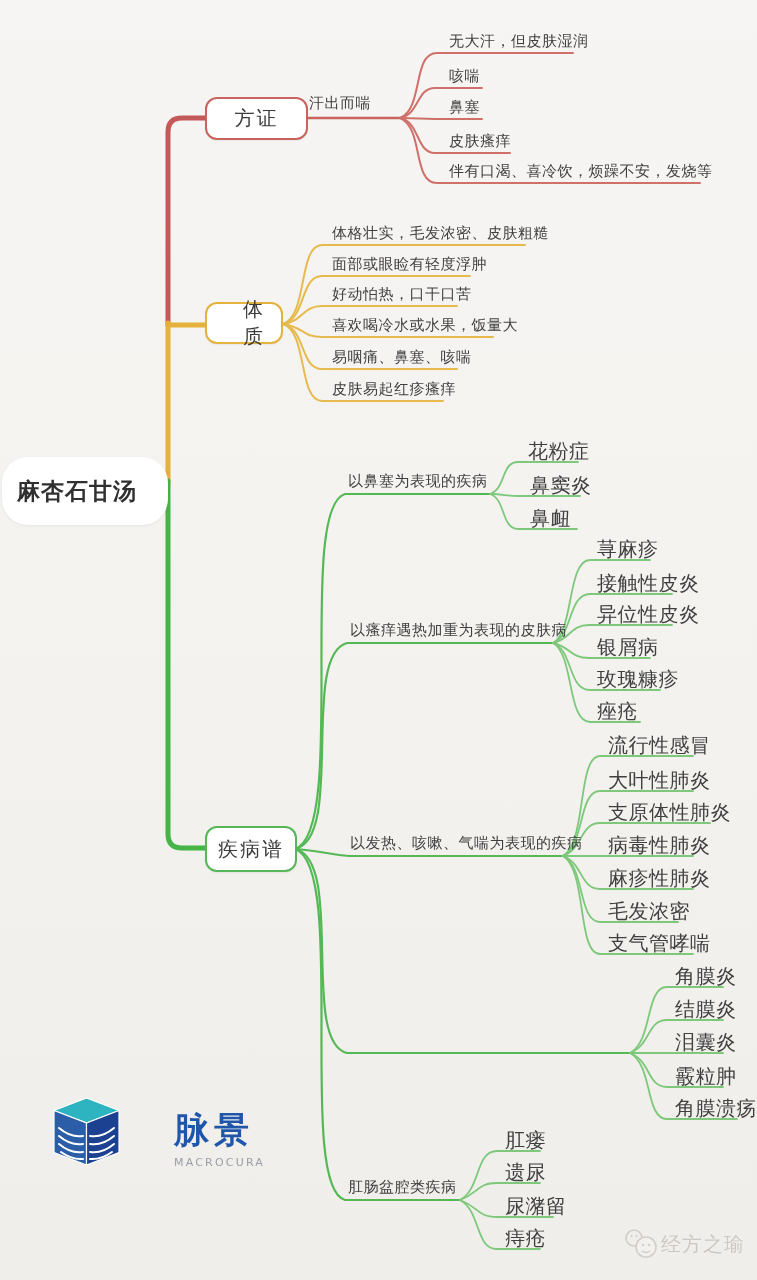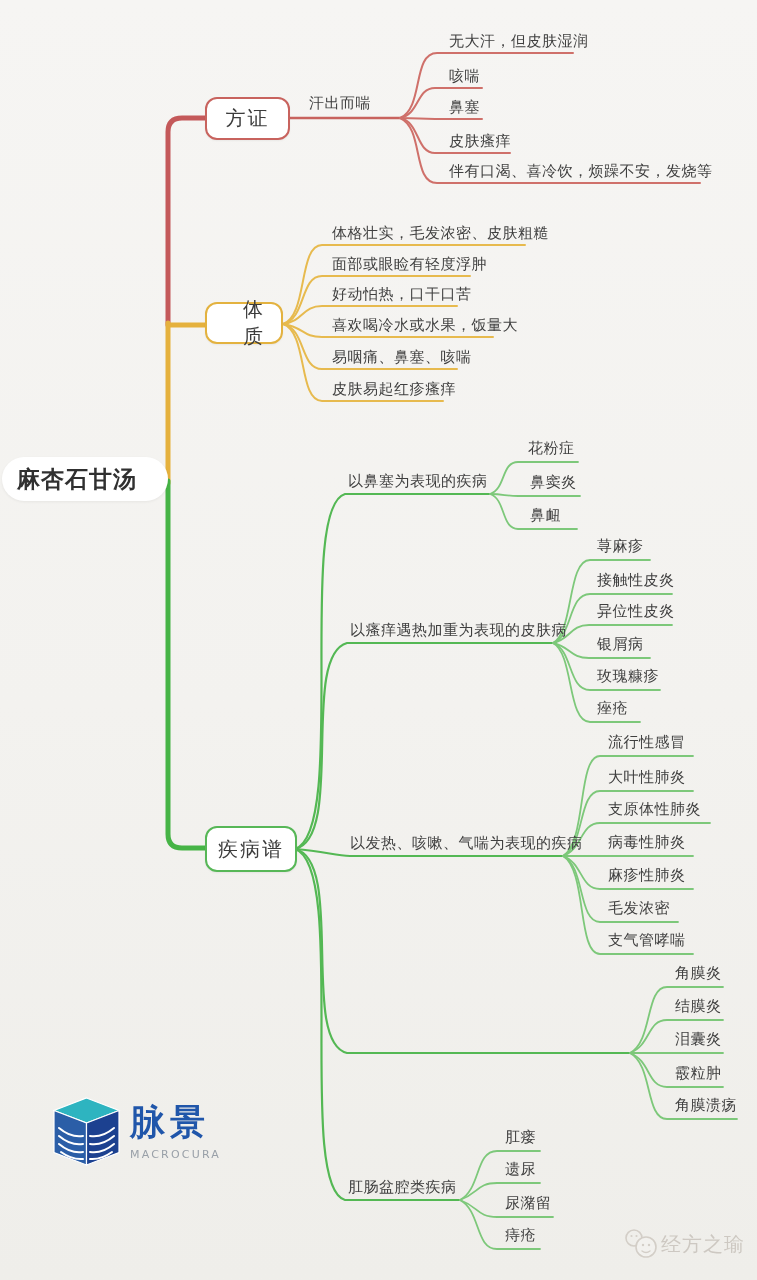--- a/index.html
+++ b/index.html
@@ -4,37 +4,37 @@
 <style>
   html,body{margin:0;padding:0;background:#e9e8e5;}
   .stage{
     position:relative;width:757px;height:1280px;overflow:hidden;
     background:linear-gradient(180deg,#f6f5f3 0%,#f3f2ef 55%,#efeeea 100%);
     font-family:"DejaVu Sans","Liberation Sans",sans-serif;
   }
   .stage svg.wires{position:absolute;left:0;top:0;z-index:1;}
   .lbl{position:absolute;z-index:2;white-space:nowrap;color:#3f3f3f;line-height:1;letter-spacing:.5px;text-align:right;}
   .s15{font-size:15px;}
-  .s16{font-size:15px;}
+  .s16{font-size:20px;}
   .node{
     position:absolute;z-index:3;background:#fff;border-radius:12px;
     display:flex;align-items:center;justify-content:center;
     color:#3c3c3c;box-sizing:border-box;font-size:20px;letter-spacing:2px;
     box-shadow:0 1px 2px rgba(0,0,0,.05);
   }
   .node.red{border:2.5px solid #c8635e;}
   .node.yellow{border:2.5px solid #e3b23f;padding-left:36px;}
   .node.green{border:2.5px solid #57b757;}
   .rootpill{
-    position:absolute;z-index:3;left:2px;top:457px;width:166px;height:44px;
+    position:absolute;z-index:3;left:2px;top:457px;width:166px;height:68px;
     background:#fff;border-radius:26px;display:flex;align-items:center;
     padding:0 0 0 15px;box-sizing:border-box;box-shadow:0 1px 3px rgba(0,0,0,.06);
   }
   .rootpill span{font-size:23px;font-weight:bold;color:#303030;letter-spacing:1px;}
-  .logo{position:absolute;z-index:3;left:51px;top:1097px;display:flex;align-items:flex-start;}
+  .logo{position:absolute;z-index:3;left:51px;top:1097px;display:flex;align-items:flex-end;gap:44px;}
   .logo .cube{width:71px;height:71px;}
   .logo .logotext{margin-left:8px;padding-top:8px;}
   .logo .brand{font-size:35px;font-weight:bold;color:#2056aa;letter-spacing:5px;line-height:1;}
   .logo .branden{font-size:11px;color:#99a0a8;letter-spacing:2.2px;margin-top:9px;line-height:1;}
   .watermark{position:absolute;z-index:3;left:623px;top:1228px;display:flex;align-items:center;opacity:.95;}
   .watermark .wmtext{font-size:20px;color:#ccc7c0;letter-spacing:1px;margin-left:0;}
 </style>
 </head>
 <body>
 
@@ -112,21 +112,21 @@
       <path d="M460,1200 C479,1193 477,1183 497,1183 H540"></path>
       <path d="M460,1200 C479,1207 477,1217 497,1217 H553"></path>
       <path d="M460,1200 C481,1211 475,1249 497,1249 H540"></path>
     </g>
   </svg>
 
   <div class="rootpill">
     <span>麻杏石甘汤</span>
   </div>
 
-  <div class="node red" style="left:205px;top:97px;width:85px;height:43px">
+  <div class="node red" style="left:205px;top:97px;width:103px;height:43px">
     <span>方证</span>
   </div>
   <div class="node yellow" style="left:205px;top:302px;width:78px;height:42px">
     <span>体质</span>
   </div>
   <div class="node green" style="left:205px;top:826px;width:92px;height:46px">
     <span>疾病谱</span>
   </div>
 
   <span class="lbl s15" style="left:309px;top:96px">汗出而喘</span>

